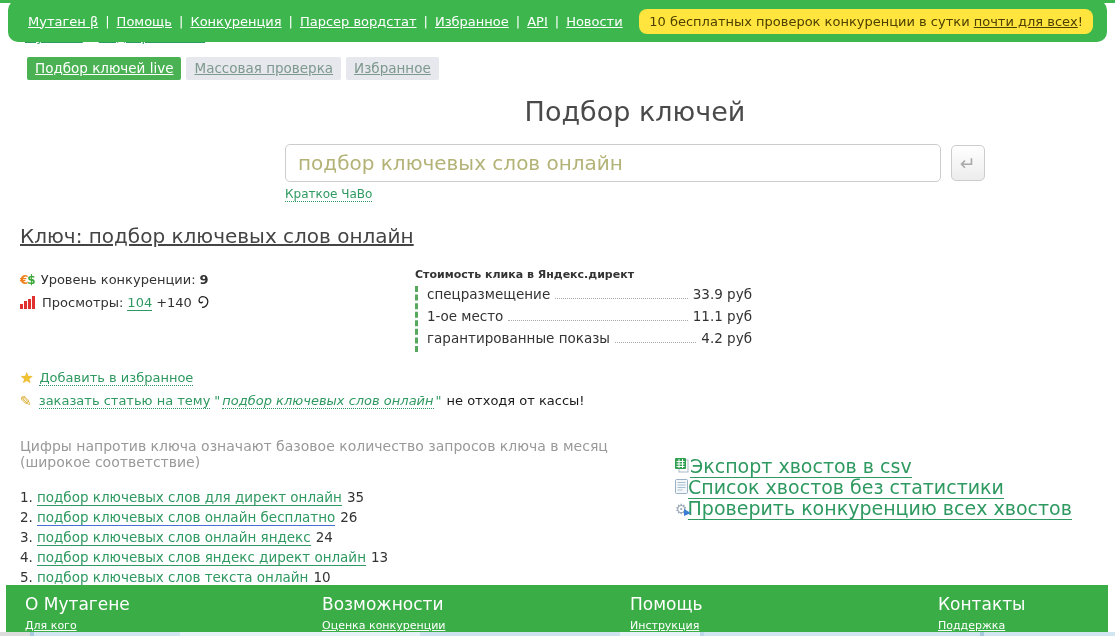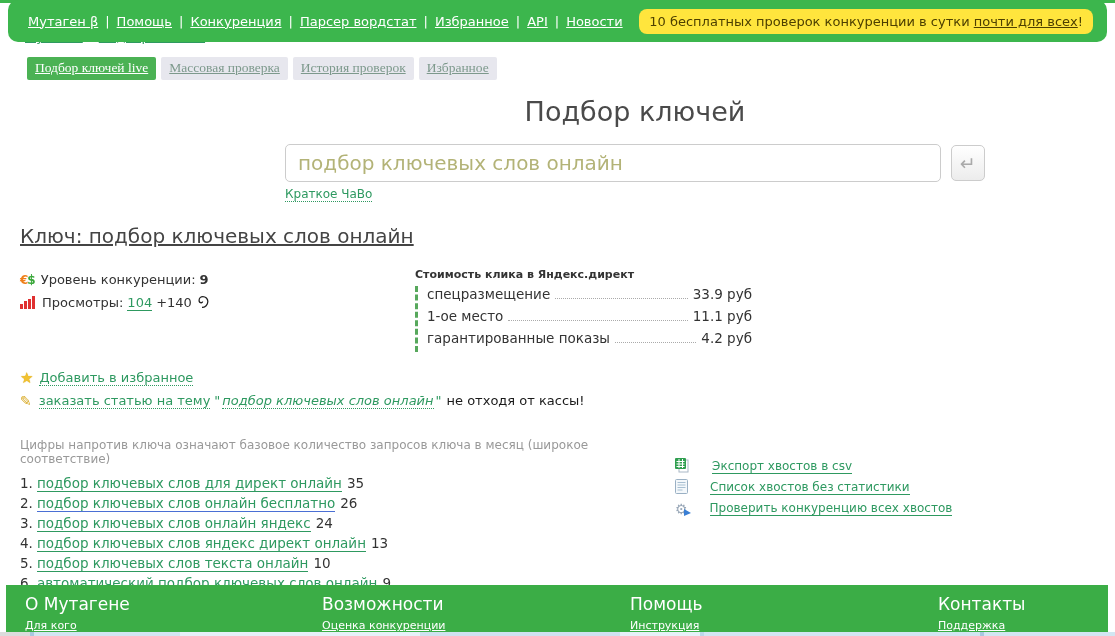--- a/index.html
+++ b/index.html
@@ -32,21 +32,21 @@
   .promo a { color:#4d4000; text-decoration:underline; }
 
   .breadcrumb {
     position:relative; z-index:1;
     margin:-13px 0 0 25px; font-size:13px; height:16px; line-height:16px;
   }
   .breadcrumb a { color:#2e9960; text-decoration:underline; }
   .breadcrumb .bsep { color:#888; margin:0 4px; }
 
   
-  .tabs { margin:12px 0 16px 27px; display:flex; gap:5px;font-family:Liberation Serif, serif; }
+  .tabs { margin:12px 0 16px 27px; display:flex; gap:5px; }
   .tab {
     font-size:13.5px; padding:3px 8px 4px; border-radius:2px;
     background:#e7e7ee; color:#7d998c; text-decoration:underline; white-space:nowrap;
   }
   .tab.active { background:#4bb254; color:#fff; }
 
   
   .center-col { margin-left:285px; width:700px; }
   .page-title { margin-top:14px; text-align:center; font-size:27px; color:#4a4a4a; }
   .search-row { margin-top:17px; display:flex; align-items:center; }
@@ -93,32 +93,32 @@
   .star-icon { color:#f2c230; font-size:15px; margin-right:6px; text-shadow:0 0 1px #c79a10; }
   .pencil-icon { color:#d8a820; font-size:14px; margin-right:7px; }
   .dotted-link { color:#2e9960; border-bottom:1px dotted #2e9960; }
   .order-quote { color:#2e9960; font-style:italic; border-bottom:1px dotted #2e9960; margin:0 2px; }
   .order-qmark { color:#2e9960; }
   .order-rest { color:#1a1a1a; margin-left:5px; }
 
   
   .tails { margin:26px 0 0 20px; display:flex; }
   .tails-left { width:655px; }
-  .tails-note { color:#999; font-size:12px; margin-bottom:7px; }
+  .tails-note { color:#999; font-size:14px; margin-bottom:17px; }
   .tail-item { height:20px; line-height:20px; font-size:13.5px; white-space:nowrap; }
   .tail-num { color:#333; margin-right:4px; }
   .tail-link { color:#2e9960; border-bottom:1px solid #2e9960; }
   .tail-link.alt { border-bottom-color:#4a6fd4; }
   .tail-count { color:#333; margin-left:5px; }
   .disable-row { margin-top:2px; color:#999; font-size:13.5px; }
   .disable-link { color:#999; border-bottom:1px solid #999; }
 
   .export-col { margin-top:18px; }
   .export-row { display:flex; align-items:center; height:21px; }
-  .export-row a { color:#2e9960; border-bottom:1px solid #2e9960; font-size:12px; margin-left:22px; }
+  .export-row a { color:#2e9960; border-bottom:1px solid #2e9960; font-size:19px; margin-left:0; }
   .gear-icon { font-size:14px; color:#9aa8b8; position:relative; line-height:14px; }
   .gear-icon .arr { position:absolute; right:-3px; bottom:0; width:0; height:0;
       border-top:4px solid transparent; border-bottom:3px solid transparent; border-left:7px solid #3a7fd4; }
 
   
   .footer {
     position:absolute; left:6px; right:7px; top:585px; height:47px;
     background:#3bad46; color:#fff; display:flex; padding:9px 8px 0 19px;
   }
   .fcol-0 { width:297px; } .fcol-1 { width:308px; } .fcol-2 { width:308px; } .fcol-3 { flex:1; }
@@ -157,21 +157,20 @@
   </div>
 </div>
 
 <div class="breadcrumb">
   <a>Мутаген</a><span class="bsep">»</span><a>Подбор ключей</a>
 </div>
 
 <div class="tabs">
   <a class="tab active">Подбор ключей live</a>
   <a class="tab">Массовая проверка</a>
-  <a class="tab">История проверок</a>
   <a class="tab">Избранное</a>
 </div>
 
 <div class="center-col">
   <div class="page-title">Подбор ключей</div>
   <div class="search-row">
     <input class="search-input" type="text" value="подбор ключевых слов онлайн" style="">
     <div class="enter-btn"><span>↵</span></div>
   </div>
   <a class="faq-link">Краткое ЧаВо</a>

